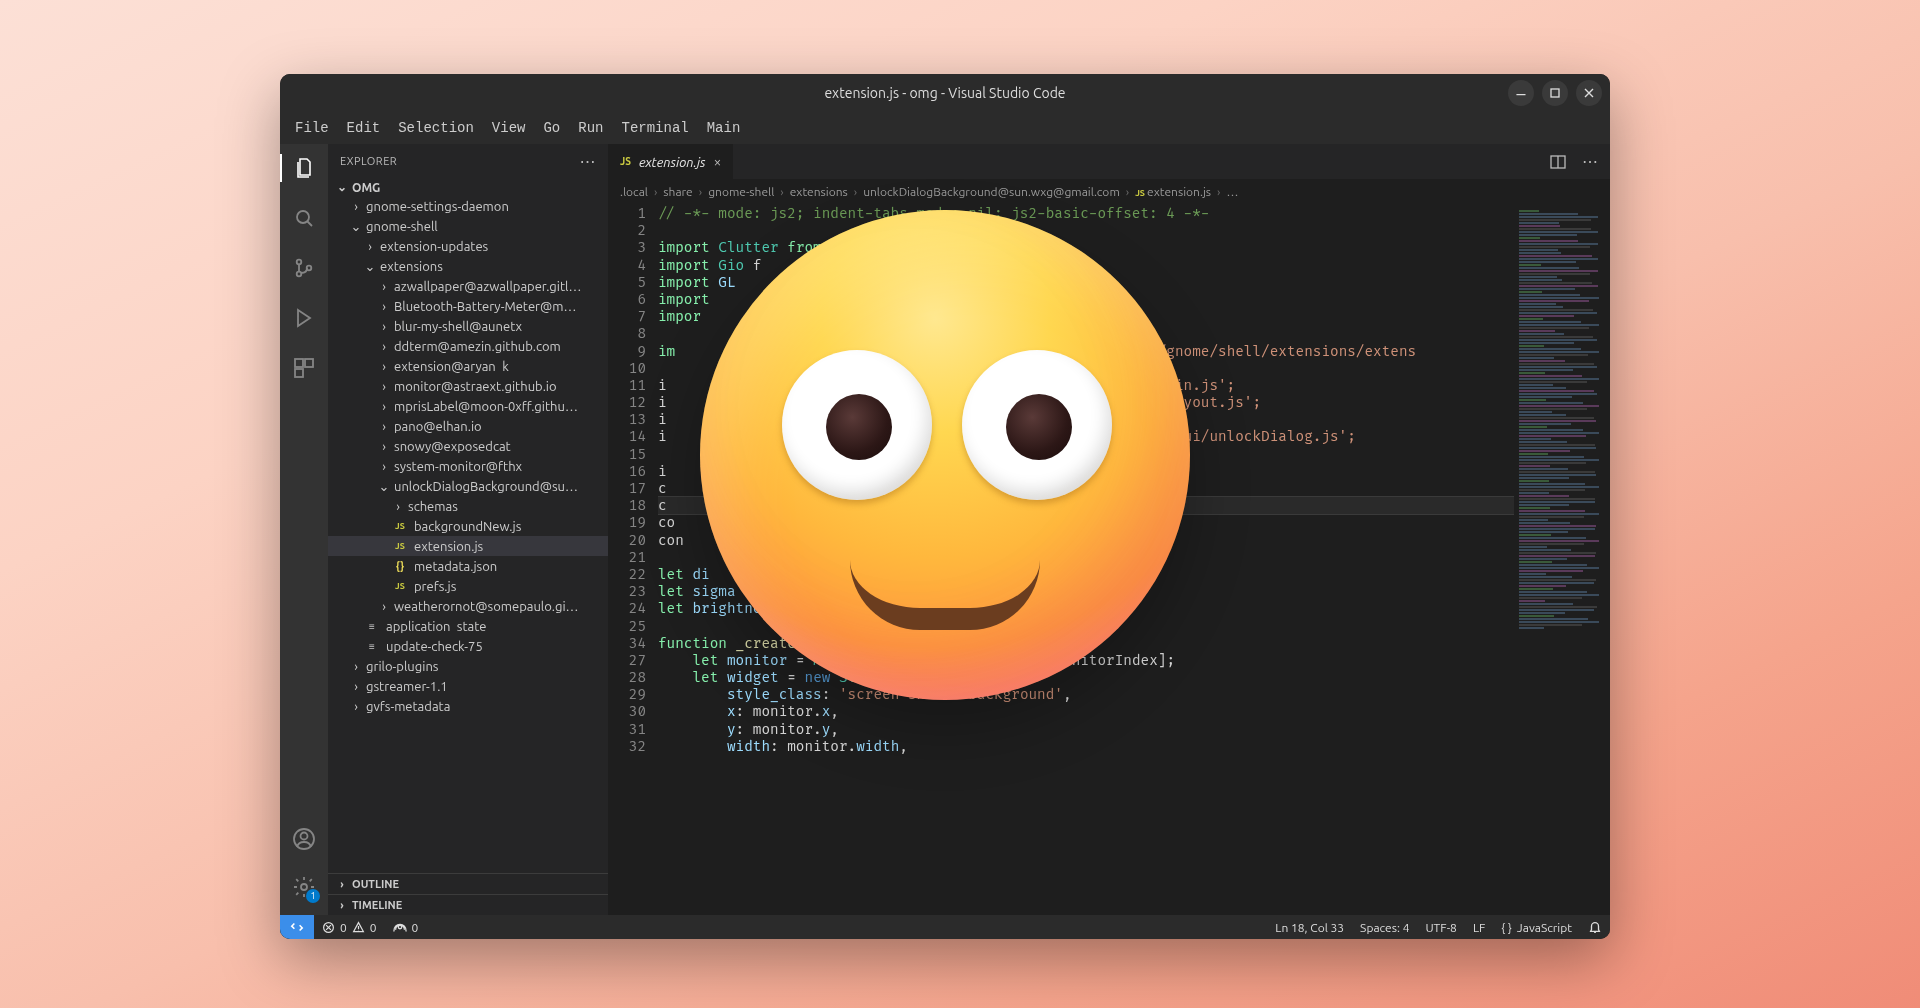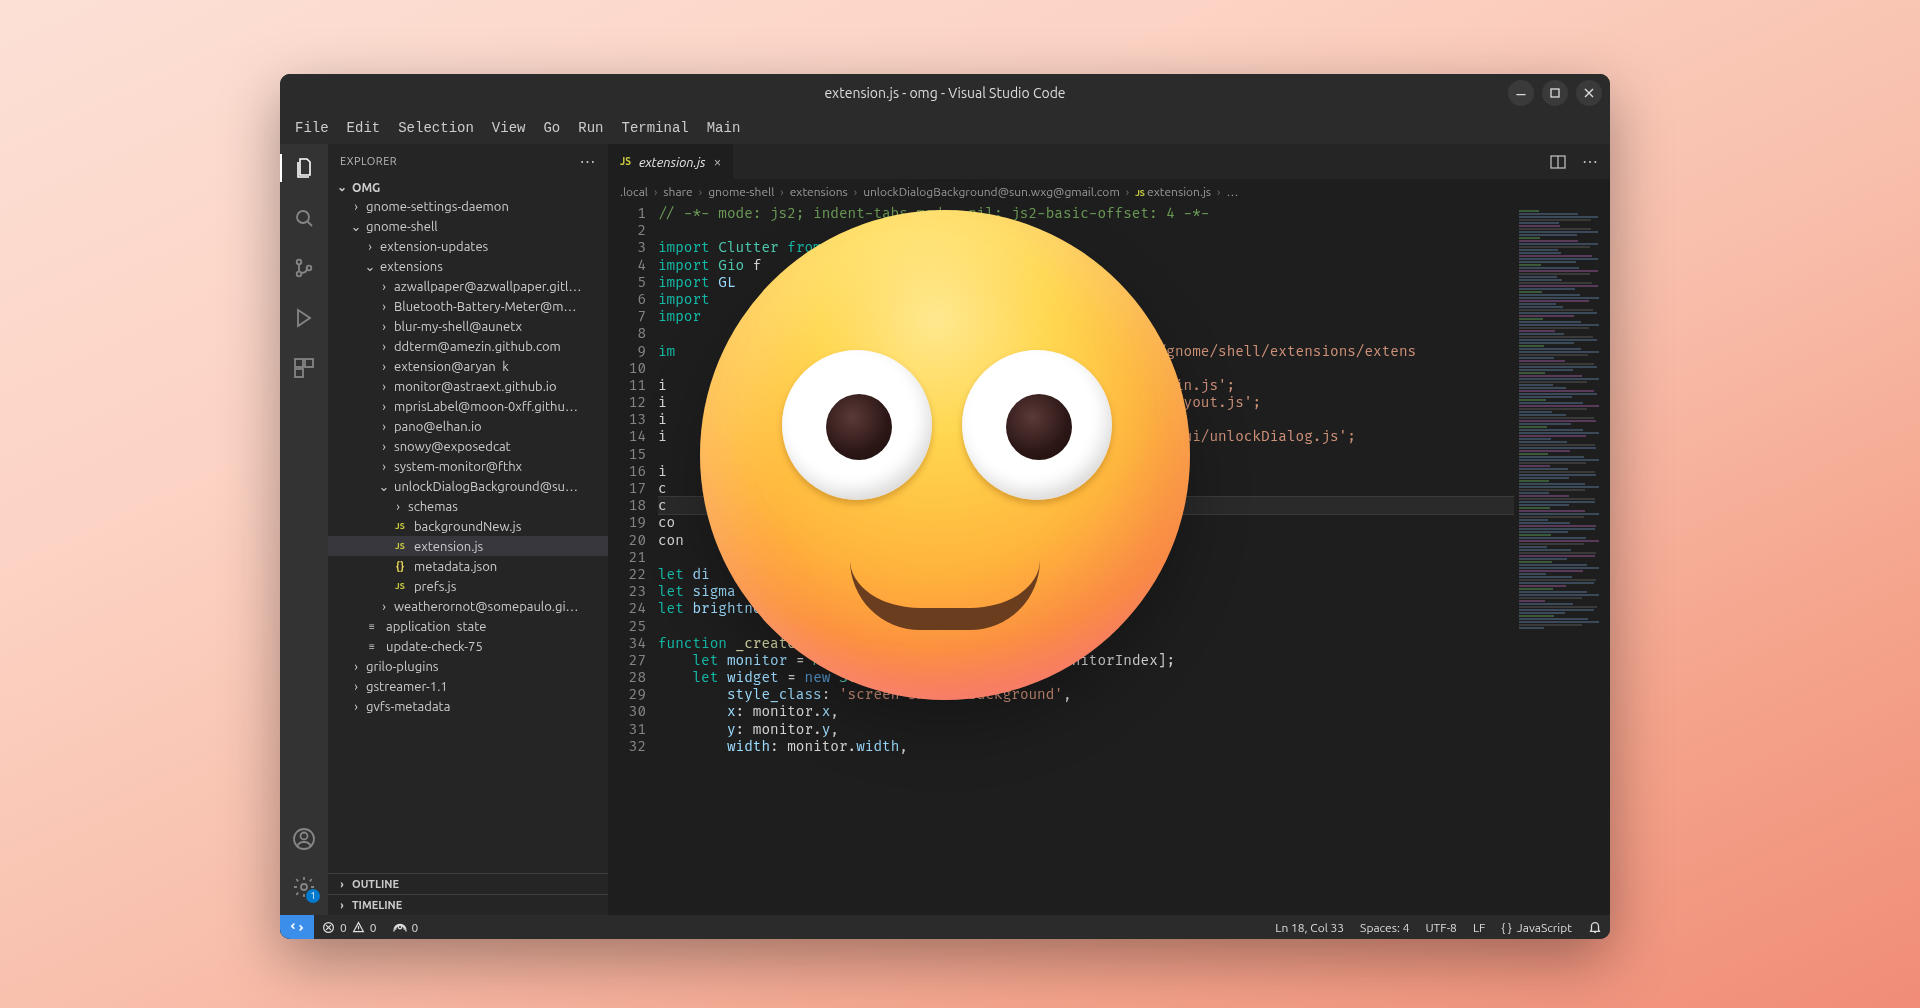--- a/index.html
+++ b/index.html
@@ -76,21 +76,21 @@
   .tab-actions { margin-left:auto; display:flex; align-items:center; gap:16px; padding:0 12px; color:#bbb;}
   .breadcrumbs {
     height:24px; display:flex; align-items:center; padding:0 12px; gap:6px; font-size:12px; color:#9a9a9a;
     background:#1e1e1e; overflow:hidden;
   }
   .bc-sep { color:#6a6a6a; }
   .editor-body { flex:1; display:flex; min-height:0; font-family: "Fira Code","Consolas",monospace; font-size:14px; position:relative;}
   .gutter { width:50px; text-align:right; color:#858585; padding:2px 12px 0 0; line-height:17.2px; user-select:none; background:#1e1e1e;}
   .codecol { flex:1; padding-top:2px; line-height:17.2px; white-space:pre; color:#d4d4d4; overflow:hidden;}
   .tok-comment { color:#6a9955; }
-  .tok-kw { color:#14b8a6; }
+  .tok-kw { color:#86efac; }
   .tok-ident { color:#9cdcfe; }
   .tok-class { color:#4ec9b0; }
   .tok-str { color:#ce9178; }
   .tok-func { color:#dcdcaa; }
   .tok-new { color:#569cd6; }
   .code-line { height:17.2px; }
   .code-line.cur { background:#2a2a2a; outline:1px solid #3a3a3a;}
   .minimap { width:96px; background:#1e1e1e; border-left:1px solid #1e1e1e; padding:6px 4px; }
   .minimap .mm { height:2px; margin:1px 0; background:#3a4a5a; }
   .minimap .mm.c { background:#3a5a3a; }

